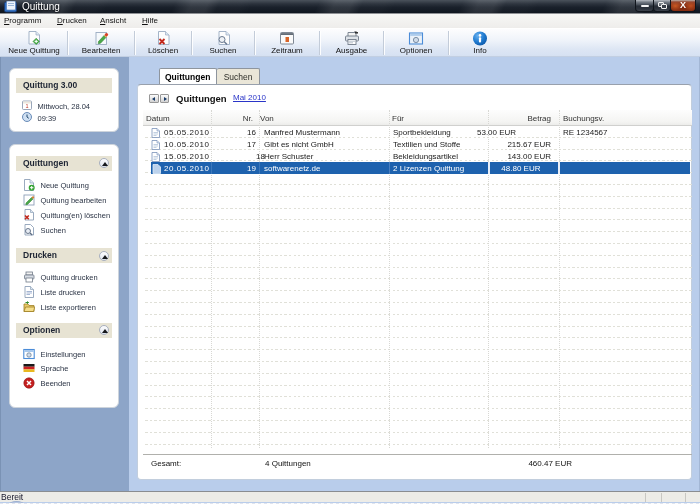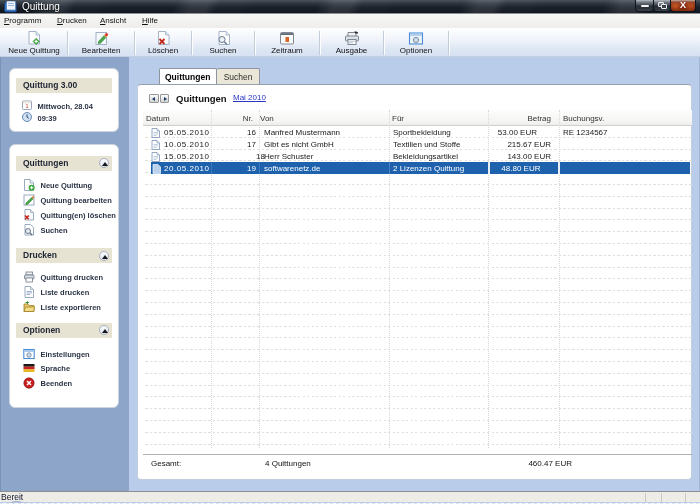--- a/index.html
+++ b/index.html
@@ -33,21 +33,21 @@
   .tbtn { position:absolute; top:0; height:28px; text-align:center; color:#111; }
   .tbtn .ticon { position:absolute; top:2px; left:50%; transform:translateX(-50%); }
   .tbtn .tlabel { position:absolute; left:0; bottom:2px; width:100%; }
   #sidebar { position:absolute; left:0; top:57px; width:129px; height:434px; background:#8da5c8; }
   #mainbg { position:absolute; left:129px; top:57px; width:571px; height:434px; background:#b9cdeb; }
   .spanel { position:absolute; left:9px; width:110px; background:#fff; border:1px solid #cdd4dc; border-radius:6px; }
   .phead { position:absolute; left:6px; width:96px; height:15px; background:#e7e3d3; color:#1d2433; font-weight:bold; font-size:8.5px; line-height:15px; padding-left:7px; }
   .collapse { position:absolute; right:3px; top:2.5px; width:10px; height:10px; border-radius:50%; background:linear-gradient(180deg,#fdfdfe,#dfe4ee); border:1px solid #a8b0c0; }
   .collapse:after { content:""; position:absolute; left:1.6px; top:3px; border-left:3.4px solid transparent; border-right:3.4px solid transparent; border-bottom:4px solid #16181c; }
   .sitem { position:absolute; left:13px; font-size:7.5px; color:#2a3344; }
-  .sitem .lbl { position:absolute; left:17.5px; top:2px; white-space:nowrap;font-weight:bold; }
+  .sitem .lbl { position:absolute; left:17.5px; top:2px; white-space:nowrap; }
   .sitem .ic { position:absolute; left:0; top:0; }
   #content-tabs { position:absolute; top:67.5px; left:158.5px; height:16.5px; display:flex; }
   .tab { height:16.5px; line-height:16px; padding:0 5.5px; font-size:8.5px; border:1px solid #8e959e; border-bottom:none; border-radius:2px 2px 0 0; }
   .tab.active { background:#fff; font-weight:bold; color:#000; z-index:3; }
   .tab.inactive { background:#eae6d8; color:#2e2e28; border-left:none; }
   #mainpanel { position:absolute; left:136.5px; top:84px; width:555.5px; height:396px; background:#fff; border:1px solid #c2cedd; border-top-color:#98a0ac; border-radius:4px; }
   .arrbtn { position:absolute; width:9.5px; height:9.5px; background:linear-gradient(180deg,#fbfbfb,#d2d2d2); border:1px solid #979797; border-radius:1px; }
   .arrbtn i { position:absolute; top:2.2px; width:0; height:0; border-top:2.6px solid transparent; border-bottom:2.6px solid transparent; }
   .arrbtn.l i { left:2.2px; border-right:3.4px solid #1a3a66; }
   .arrbtn.r i { left:3.2px; border-left:3.4px solid #1a3a66; }
@@ -165,20 +165,35 @@
       <span class="tlabel">Zeitraum</span>
     </div>
     <div class="tbtn" style="left:385px;width:62px">
       <span class="ticon"><svg width="16" height="15" viewBox="0 0 16 15">
           <rect x="1.5" y="2" width="13" height="11" fill="#eaf1f9" stroke="#4b8cd8" stroke-width="1.1"></rect>
           <rect x="2.2" y="2.7" width="11.6" height="2.2" fill="#aeccec"></rect>
           <circle cx="8" cy="9" r="2.6" fill="#d0dcea" stroke="#70849c" stroke-width="0.9"></circle>
         </svg></span>
       <span class="tlabel">Optionen</span>
     </div>
+    <div class="tbtn" style="left:450px;width:60px">
+      <span class="ticon"><svg width="16" height="15" viewBox="0 0 16 15">
+          <defs>
+            <radialGradient id="ig" cx="0.35" cy="0.3" r="0.8">
+              <stop offset="0" stop-color="#6ab2f0"></stop>
+              <stop offset="0.55" stop-color="#1f7ad0"></stop>
+              <stop offset="1" stop-color="#0c55a4"></stop>
+            </radialGradient>
+          </defs>
+          <circle cx="8" cy="7.5" r="7" fill="url(#ig)"></circle>
+          <circle cx="8" cy="4.4" r="1.3" fill="#fff"></circle>
+          <rect x="6.9" y="6.3" width="2.2" height="5.2" rx="1" fill="#fff"></rect>
+        </svg></span>
+      <span class="tlabel">Info</span>
+    </div>
   </div>
   <div id="sidebar"></div>
   <div id="mainbg"></div>
 
   <div class="spanel" style="top:67.5px; height:64px;">
     <div class="phead" style="top:9.5px;">Quittung 3.00</div>
     <div class="sitem" style="top:31.5px; left:11.5px;">
       <span class="ic"><svg width="10" height="10" viewBox="0 0 10 10">
           <rect x="0.5" y="1" width="9" height="8.5" rx="1" fill="#fff" stroke="#8090a8" stroke-width="0.8"></rect>
           <rect x="1" y="1.5" width="8" height="2" fill="#ece8de"></rect>
@@ -313,21 +328,21 @@
   <div class="trow" style="top:126.4px">
     <span class="rowicon"><svg width="9" height="10" viewBox="0 0 9 10">
         <path d="M1 0.5 H6 L8.5 3 V9.5 H1 Z" fill="#fff" stroke="#7a92b8" stroke-width="0.8"></path>
         <path d="M6 0.5 L6 3 L8.5 3" fill="#dce6f2" stroke="#7a92b8" stroke-width="0.6"></path>
         <path d="M2.5 4.5 H7 M2.5 6 H7 M2.5 7.5 H5.5" stroke="#a8bcd4" stroke-width="0.7"></path>
       </svg></span>
     <span style="left:21px;letter-spacing:0.55px">05.05.2010</span>
     <span style="left:95px;width:18px;text-align:right">16</span>
     <span style="left:121px">Manfred Mustermann</span>
     <span style="left:250px">Sportbekleidung</span>
-    <span style="left:316px;width:78px;text-align:right">53.00 EUR</span>
+    <span style="left:334px;width:78px;text-align:left">53.00 EUR</span>
     <span style="left:420px">RE 1234567</span>
   </div>
   <div class="trow" style="top:138.2px">
     <span class="rowicon"><svg width="9" height="10" viewBox="0 0 9 10">
         <path d="M1 0.5 H6 L8.5 3 V9.5 H1 Z" fill="#fff" stroke="#7a92b8" stroke-width="0.8"></path>
         <path d="M6 0.5 L6 3 L8.5 3" fill="#dce6f2" stroke="#7a92b8" stroke-width="0.6"></path>
         <path d="M2.5 4.5 H7 M2.5 6 H7 M2.5 7.5 H5.5" stroke="#a8bcd4" stroke-width="0.7"></path>
       </svg></span>
     <span style="left:21px;letter-spacing:0.55px">10.05.2010</span>
     <span style="left:95px;width:18px;text-align:right">17</span>

